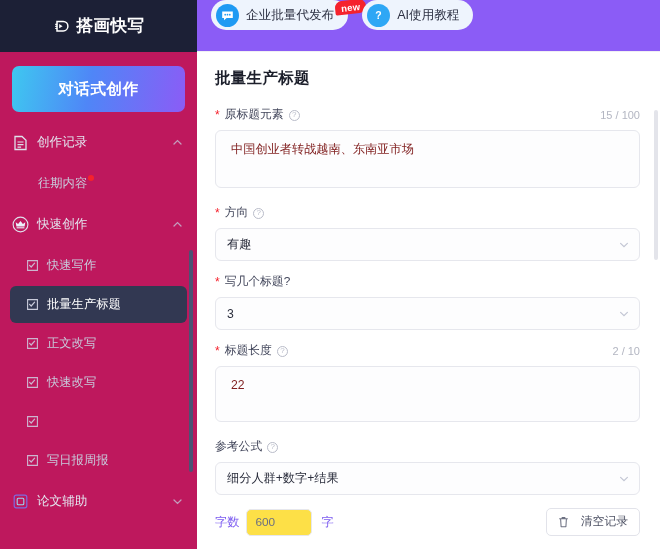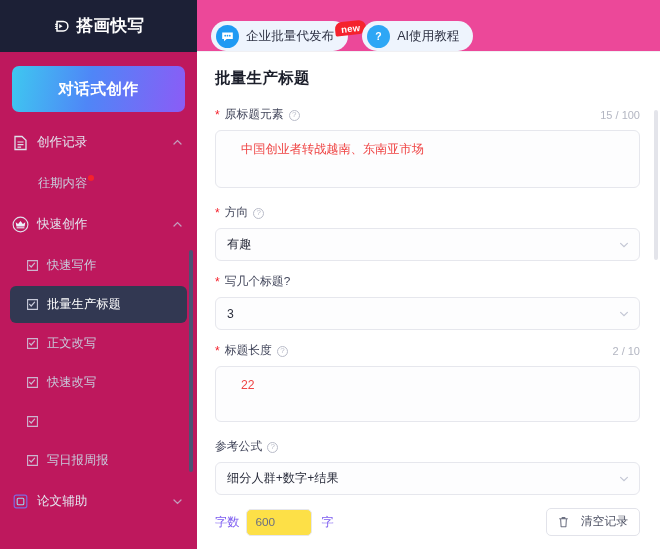--- a/index.html
+++ b/index.html
@@ -130,23 +130,23 @@
   
   .main {
     flex: 1;
     height: 549px;
     background: #ffffff;
     position: relative;
     overflow: hidden;
   }
   .topbar {
     height: 52px;
-    background: #ec4899;
-    display: flex;
-    align-items: flex-end;
+    background: #8b5cf6;
+    display: flex;
+    align-items: flex-start;
     padding: 0 14px;
     gap: 14px;
     border-bottom: 1px solid #f0f0f3;
     position: relative;
   }
   .pill {
     display: flex;
     align-items: center;
     gap: 7px;
     height: 30px;
@@ -230,23 +230,23 @@
   .counter {
     margin-left: auto;
     font-size: 11px;
     color: #b3b6c2;
   }
   .ta {
     width: 100%;
     border: 1px solid #e6e7ed;
     border-radius: 6px;
     background: #fdfdfe;
-    padding: 9px 25px;
+    padding: 9px 15px;
     font-size: 12.2px;
-    color: #ef4444;
+    color: #7f1d1d;
     font-family: "Liberation Sans", "DejaVu Sans", sans-serif;
     resize: none;
     outline: none;
     line-height: 1.55;
   }
   .ta.tall { height: 58px; }
   .ta.tall2 { height: 56px; }
   .select {
     width: 100%;
     height: 33px;

